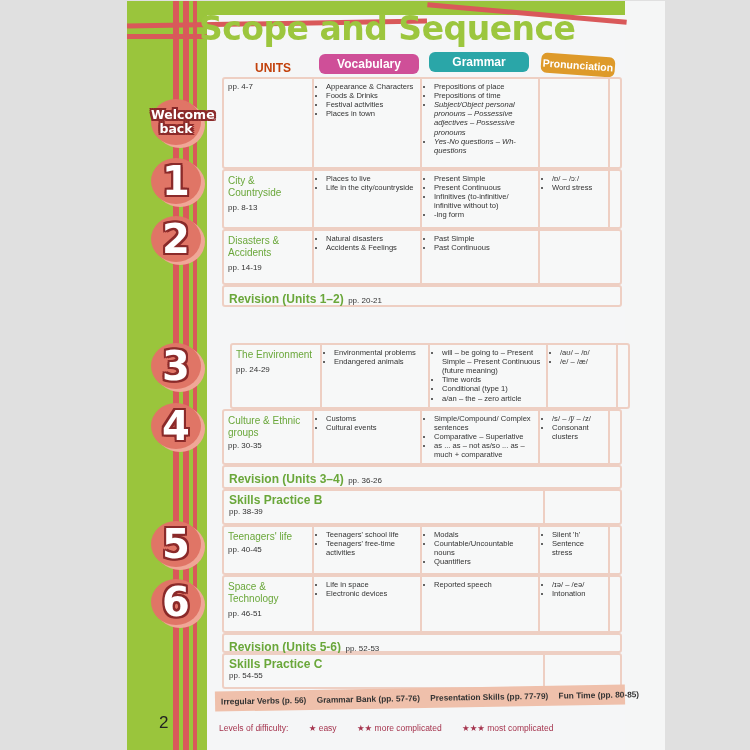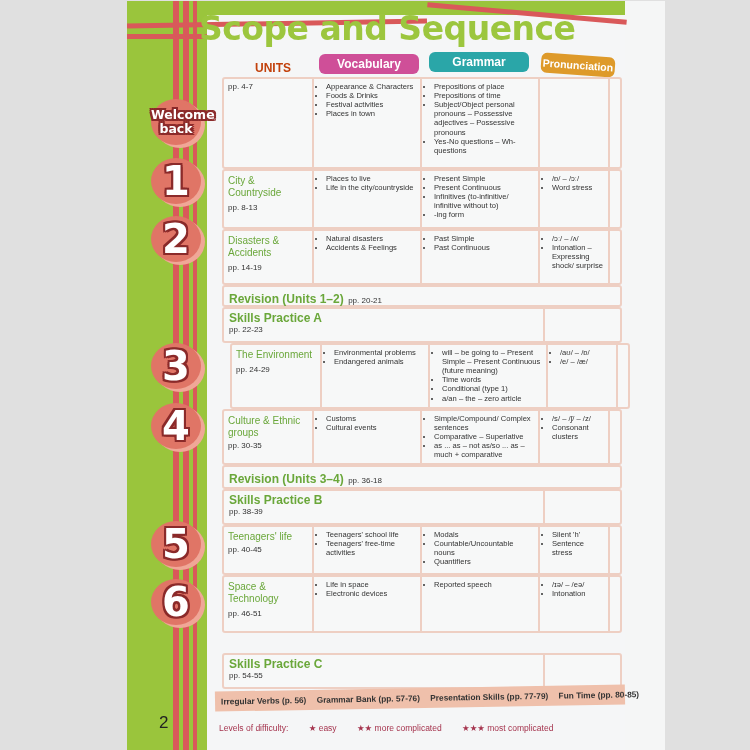--- a/index.html
+++ b/index.html
@@ -20,21 +20,21 @@
   .cell { position:absolute; top:0; bottom:0; box-sizing:border-box; border-right:2px solid #eecfc3; padding:3px 4px; font-size:7.6px; color:#333; line-height:1.2; }
   .c-unit { left:0; width:90px; }
   .c-vocab { left:90px; width:108px; }
   .c-gram { left:198px; width:118px; }
   .c-pron { left:316px; width:70px; }
   .c-extra { left:386px; width:14px; border-right:none; }
   .utitle { color:#6aa73a; font-size:10px; line-height:1.18; margin-top:1px; }
   .upages { color:#333; font-size:8px; margin-top:4px; }
   ul { margin:0; padding:0 0 0 8px; }
   li { margin:0; padding:0; }
-  li.it { }
+  li.it { font-style:italic; }
   .band { position:absolute; left:95px; width:400px; border:2px solid #eecfc3; border-radius:3px; background:#f7f8f8; box-sizing:border-box; padding:2px 5px; }
   .band-title { color:#6aa73a; font-size:12px; font-weight:bold; }
   .band-pp { color:#333; font-size:8px; }
   .band .rcol { position:absolute; top:0; bottom:0; right:0; width:75px; border-left:2px solid #eecfc3; }
   .badge { position:absolute; left:24px; width:50px; height:46px; border-radius:50%; background:#e07566; box-shadow: 4px 3px 0 #f0a797; }
   .badge-num { position:absolute; left:0; top:0; width:100%; text-align:center; font-family:"DejaVu Sans", sans-serif; font-weight:bold; font-size:40px; color:#fff; line-height:46px; text-shadow: 2px 0 0 #8b2a2a, -2px 0 0 #8b2a2a, 0 2px 0 #8b2a2a, 0 -2px 0 #8b2a2a, 2px 2px 0 #8b2a2a, -2px -2px 0 #8b2a2a, 2px -2px 0 #8b2a2a, -2px 2px 0 #8b2a2a; }
   .badge-wb { font-size:12.5px; line-height:14px; padding-top:9px; }
   .footer-bar { position:absolute; left:88px; top:687px; width:410px; height:20px; background:#efc0ab; transform:rotate(-1deg); font-size:8.3px; font-weight:bold; color:#333; line-height:20px; padding-left:6px; box-sizing:border-box; white-space:nowrap; }
   .footer-bar span { margin-right:8px; }
   .levels { position:absolute; left:92px; top:722px; font-size:8.5px; color:#a5344e; white-space:nowrap; }
@@ -148,39 +148,28 @@
         <li>Natural disasters</li>
         <li>Accidents &amp; Feelings</li>
       </ul>
     </div>
     <div class="cell c-gram">
       <ul>
         <li>Past Simple</li>
         <li>Past Continuous</li>
       </ul>
     </div>
-    <div class="cell c-pron">
-      <ul>
-        <li>/ɔː/ – /ʌ/</li>
-        <li>Intonation – Expressing shock/ surprise</li>
-      </ul>
-    </div>
     <div class="cell c-extra"></div>
   </div>
 
   <div class="band" style="top:284px;height:22px;">
     <span class="band-title">Revision (Units 1–2)</span>
     <span class="band-pp">pp. 20-21</span>
   </div>
 
-  <div class="band" style="top:306px;height:36px;">
-    <div class="band-title">Skills Practice A</div>
-    <div class="band-pp">pp. 22-23</div>
-    <div class="rcol"></div>
-  </div>
 
   <div class="row" style="top:342px;height:66px;margin-left:8px;">
     <div class="cell c-unit">
       <div class="utitle">The Environment</div>
       <div class="upages">pp. 24-29</div>
     </div>
     <div class="cell c-vocab">
       <ul>
         <li>Environmental problems</li>
         <li>Endangered animals</li>
@@ -225,21 +214,21 @@
       <ul>
         <li>/s/ – /ʃ/ – /z/</li>
         <li>Consonant clusters</li>
       </ul>
     </div>
     <div class="cell c-extra"></div>
   </div>
 
   <div class="band" style="top:464px;height:24px;">
     <span class="band-title">Revision (Units 3–4)</span>
-    <span class="band-pp">pp. 36-18</span>
+    <span class="band-pp">pp. 36-26</span>
   </div>
 
   <div class="band" style="top:488px;height:36px;">
     <div class="band-title">Skills Practice B</div>
     <div class="band-pp">pp. 38-39</div>
     <div class="rcol"></div>
   </div>
 
   <div class="row" style="top:524px;height:50px;">
     <div class="cell c-unit">
@@ -286,20 +275,24 @@
     </div>
     <div class="cell c-pron">
       <ul>
         <li>/ɪə/ – /eə/</li>
         <li>Intonation</li>
       </ul>
     </div>
     <div class="cell c-extra"></div>
   </div>
 
+  <div class="band" style="top:632px;height:20px;">
+    <span class="band-title">Revision (Units 5-6)</span>
+    <span class="band-pp">pp. 52-53</span>
+  </div>
 
   <div class="band" style="top:652px;height:36px;">
     <div class="band-title">Skills Practice C</div>
     <div class="band-pp">pp. 54-55</div>
     <div class="rcol"></div>
   </div>
 
   <div class="footer-bar">
     <span>Irregular Verbs (p. 56)</span>
     <span>Grammar Bank (pp. 57-76)</span>

